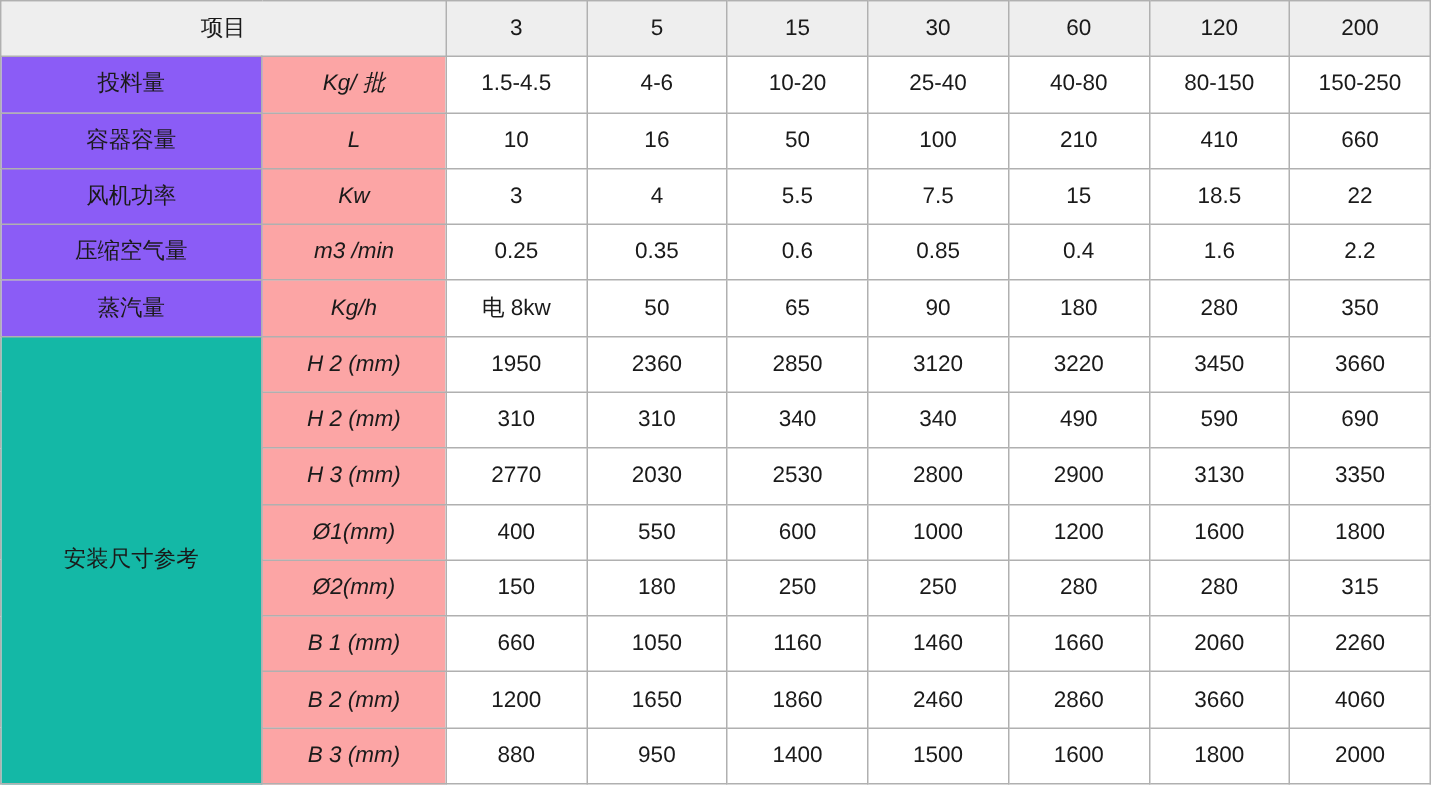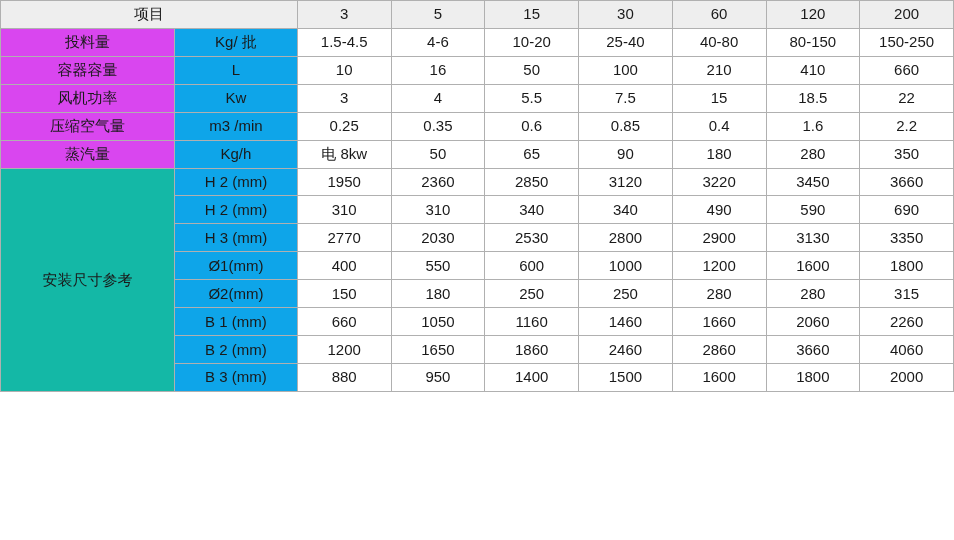--- a/index.html
+++ b/index.html
@@ -9,49 +9,50 @@
   }
   body {
     width: 954px;
     height: 540px;
     font-family: "Liberation Sans", sans-serif;
     overflow: hidden;
   }
   table.spec-table {
     border-collapse: collapse;
     width: 954px;
-    height: 392px;
+    height: 523px;
     table-layout: fixed;
   }
   table.spec-table td {
     border: 1px solid #b0b0b0;
     text-align: center;
     vertical-align: middle;
     font-size: 15px;
     color: #1a1a1a;
     padding: 2px 3px;
     line-height: 1.2;
   }
   
   col.c-label   { width: 156px; }
   col.c-unit    { width: 110px; }
   col.c-val     { width: 84px; }
 
   .shaded {
-    background: #0ea5e9;
+    background: #fca5a5;
+    font-style: italic;
   }
   .plain {
     background: #ffffff;
   }
   .header-row td {
     background: #eeeeee;
     font-size: 15px;
   }
   .rowlabel {
-    background: #d946ef;
+    background: #8b5cf6;
   }
   .vlabel {
     background: #14b8a6;
     font-size: 15px;
   }
 </style>
 </head>
 <body>
 
 <table class="spec-table">

